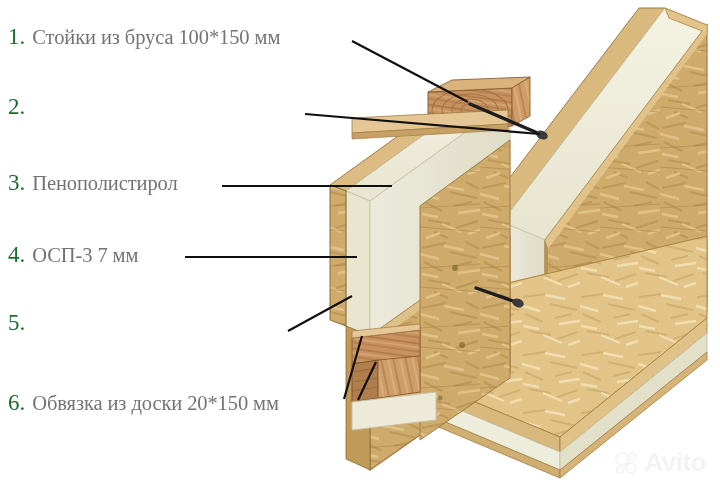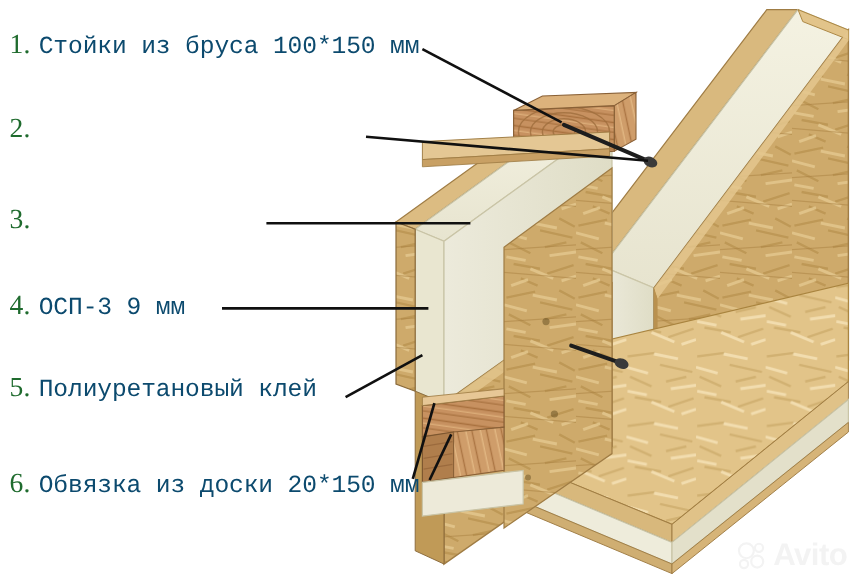--- a/index.html
+++ b/index.html
@@ -21,22 +21,22 @@
     align-items:baseline;
   }
   .legend-num{
     font-family:"Liberation Serif", serif;
     color:#1f6b2e;
     font-size:23px;
     margin-right:7px;
     letter-spacing:0;
   }
   .legend-text{
-    font-family:Liberation Mono, monospace;
-    color:#0c4a6e;
+    font-family:Liberation Serif, serif;
+    color:#737373;
     font-size:20.5px;
     letter-spacing:-0.1px;
   }
 
   
   #art{position:absolute;left:0;top:0;width:720px;height:490px;}
 
   
   #watermark{
     position:absolute;
@@ -252,30 +252,30 @@
     <span class="legend-num">1.</span>
     <span class="legend-text">Стойки из бруса 100*150 мм</span>
   </div>
 
   <div class="legend-item" style="left:8px;  top:95px;">
     <span class="legend-num">2.</span>
   </div>
 
   <div class="legend-item" style="left:8px;  top:171px;">
     <span class="legend-num">3.</span>
+    <span class="legend-text">Пенополистирол</span>
   </div>
 
   <div class="legend-item" style="left:8px;  top:243px;">
     <span class="legend-num">4.</span>
-    <span class="legend-text">ОСП-3 9 мм</span>
+    <span class="legend-text">ОСП-3 7 мм</span>
   </div>
 
   <div class="legend-item" style="left:8px;  top:311px;">
     <span class="legend-num">5.</span>
-    <span class="legend-text">Полиуретановый клей</span>
   </div>
 
   <div class="legend-item" style="left:8px;  top:391px;">
     <span class="legend-num">6.</span>
     <span class="legend-text">Обвязка из доски 20*150 мм</span>
   </div>
 
   <div id="watermark">
     <svg width="26" height="26" viewBox="0 0 26 26">
       <circle cx="8" cy="9" r="6.2" fill="none" stroke="#f2f2f2" stroke-width="1.8"></circle>

